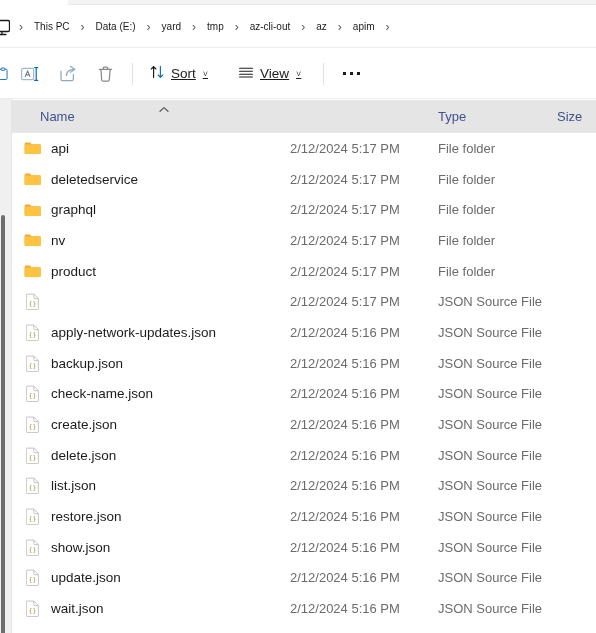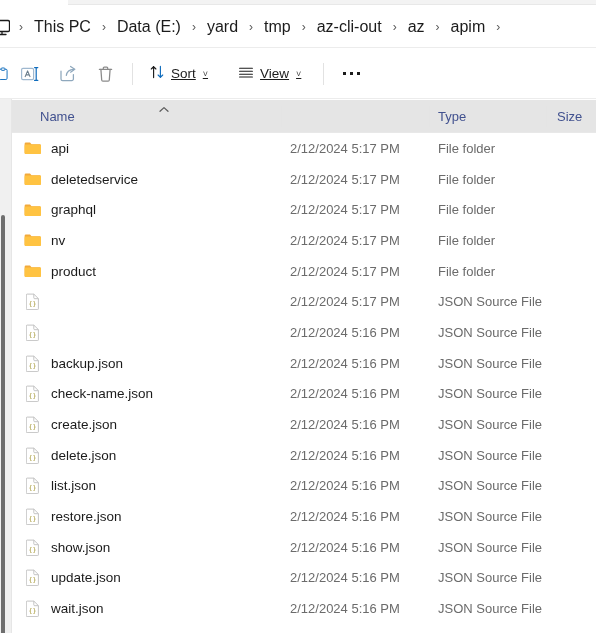--- a/index.html
+++ b/index.html
@@ -60,21 +60,21 @@
     width: 22px;
     text-align: center;
     color: #5a5a5a;
     font-size: 12px;
     line-height: 1;
     user-select: none;
   }
 
   .crumb-item {
     flex: 0 0 auto;
-    font-size: 16px;
+    font-size: 10px;
     color: #1b1b1b;
     line-height: 1;
     white-space: nowrap;
     padding: 3px 2px;
     border-radius: 3px;
   }
 
   
   .toolbar {
     position: absolute;
@@ -458,20 +458,21 @@
       </div>
       <div class="row">
         <div class="cell-name">
           <span class="icon-wrap">
             <svg width="14" height="17" viewBox="0 0 14 17" xmlns="http://www.w3.org/2000/svg">
               <path d="M1.2 1.1h6.6l4.6 4.5v10.1a0.9 0.9 0 0 1-.9.9H1.2a.9.9 0 0 1-.9-.9V2a.9.9 0 0 1 .9-.9z" fill="#ffffff" stroke="#b9b9b9" stroke-width="0.85" stroke-linejoin="round"></path>
               <path d="M7.8 1.1v3.7a.9.9 0 0 0 .9.9h3.7" fill="none" stroke="#b9b9b9" stroke-width="0.85" stroke-linejoin="round"></path>
               <text x="6.6" y="12.6" font-family="DejaVu Sans Mono, monospace" font-size="6.6" fill="#a89b3e" text-anchor="middle">{}</text>
             </svg>
           </span>
+          <span>apply-network-updates.json</span>
         </div>
         <div class="cell-date">2/12/2024 5:16 PM</div>
         <div class="cell-type">JSON Source File</div>
         <div class="cell-size"></div>
       </div>
       <div class="row">
         <div class="cell-name">
           <span class="icon-wrap">
             <svg width="14" height="17" viewBox="0 0 14 17" xmlns="http://www.w3.org/2000/svg">
               <path d="M1.2 1.1h6.6l4.6 4.5v10.1a0.9 0.9 0 0 1-.9.9H1.2a.9.9 0 0 1-.9-.9V2a.9.9 0 0 1 .9-.9z" fill="#ffffff" stroke="#b9b9b9" stroke-width="0.85" stroke-linejoin="round"></path>

